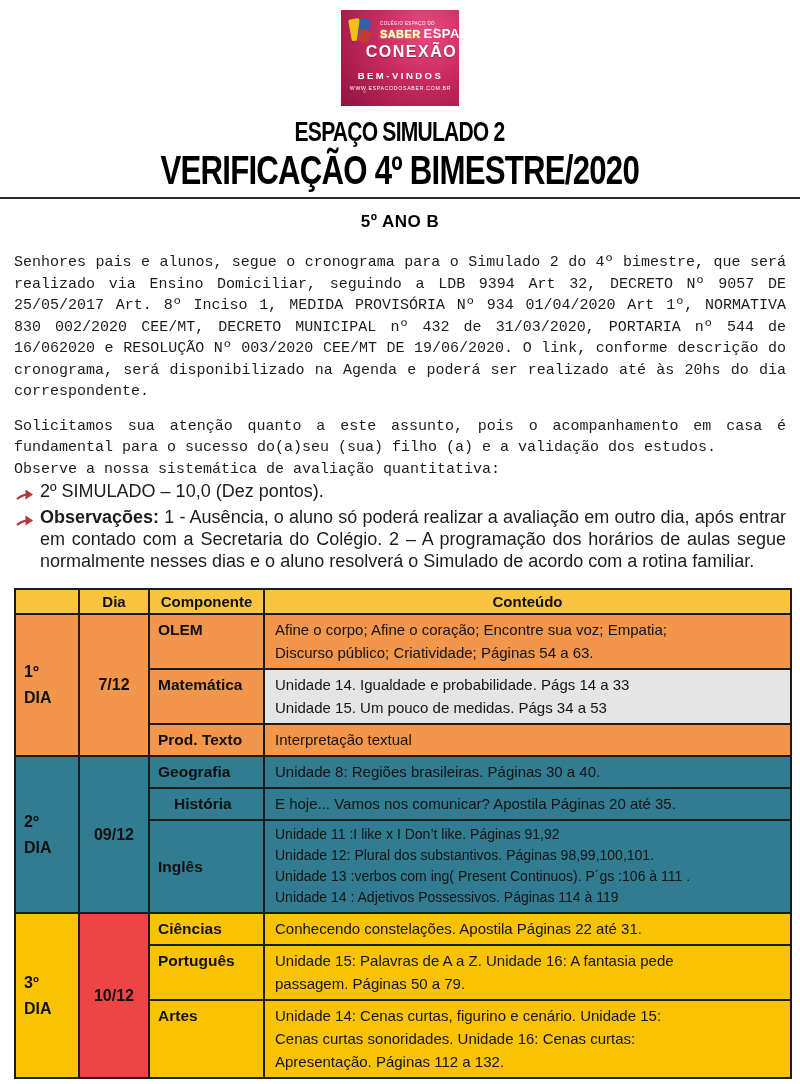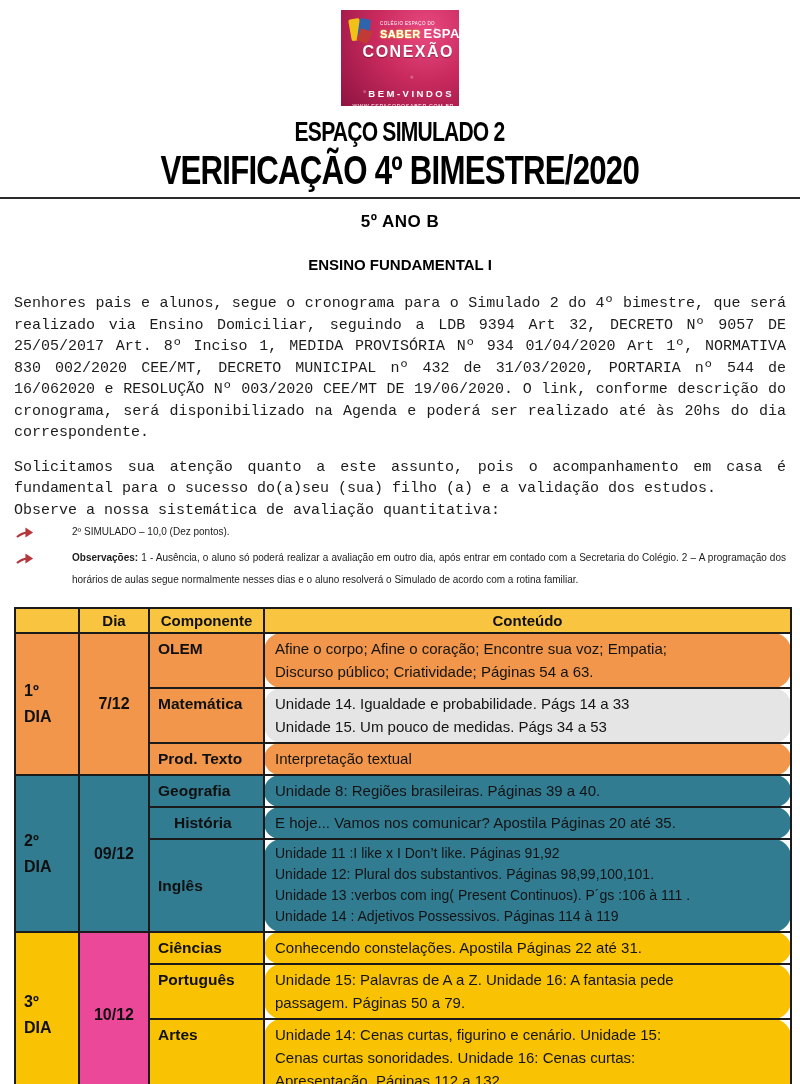--- a/index.html
+++ b/index.html
@@ -11,31 +11,31 @@
 
   
   .logo {
     width:118px; height:96px; margin:10px auto 0;
     background:
       radial-gradient(circle at 20% 85%, rgba(255,255,255,.25) 0 1px, transparent 2px),
       radial-gradient(circle at 80% 20%, rgba(255,255,255,.35) 0 1px, transparent 2px),
       radial-gradient(circle at 60% 70%, rgba(255,255,255,.25) 0 1px, transparent 2px),
       radial-gradient(circle at 72% 22%, #e8497f 0%, #c92a5e 45%, #8e1340 100%);
     box-sizing:border-box; padding:5px 5px 4px 6px;
-    display:flex; flex-direction:column; align-items:flex-end;
+    display:flex; flex-direction:column; align-items:center;
   }
   .logo-top { display:flex; align-items:center; align-self:flex-start; }
   .logo-txtcol { display:flex; flex-direction:column; margin-left:1px; }
   .logo-small { font-size:4.5px; color:#fff; letter-spacing:.4px; line-height:5px; }
   .logo-row2 { display:flex; align-items:baseline; }
   .logo-saber { font-size:11px; font-weight:bold; color:#fff;
     text-shadow:0 0 2px #f2c118, 0 0 1px #f2c118; letter-spacing:.4px; }
   .logo-espaco { font-size:13px; font-weight:bold; color:#fff; margin-left:3px; letter-spacing:.5px; }
   .logo-conexao { font-size:16px; font-weight:bold; color:#fff; letter-spacing:1.5px;
-    margin:-4px 0 18px 22px; text-shadow:0 1px 1px rgba(0,0,0,.35); }
+    margin:-4px 0 0 22px; text-shadow:0 1px 1px rgba(0,0,0,.35); }
   .logo-welcome { font-size:9.5px; font-weight:bold; color:#fff; letter-spacing:2.5px; margin-top:9px; }
   .logo-site { font-size:5.2px; color:#fff; letter-spacing:.7px; margin-top:4px; }
 
   
   .title-wrap { text-align:center; }
   .doc-title1, .doc-title2 {
     font-weight:900; color:#000; line-height:1.05; letter-spacing:-1px;
   }
   .doc-title1 { font-size:27px; margin-top:12px; }
   .doc-title2 { font-size:40px; margin-top:3px; }
@@ -43,39 +43,39 @@
   .title-divider { border:0; border-top:2px solid #2b2b2b; margin:6px 0 0 0; }
   .class-name { text-align:center; font-size:17px; font-weight:bold; color:#000;
     margin-top:13px; letter-spacing:.5px; }
   .edu-level { text-align:center; font-size:15px; font-weight:bold; color:#000; margin-top:24px; }
 
   
   .bodytext { margin:20px 14px 0 14px; font-size:15px; line-height:21.5px;
     text-align:justify; color:#1c1c1c;font-family:Liberation Mono, monospace; }
   .bodytext + .bodytext { margin-top:13px; }
   .bullets { margin:0 14px 0 16px; }
-  .bullet { display:flex; font-size:10px; line-height:22px; text-align:justify; color:#1c1c1c;gap:32px; }
+  .bullet { display:flex; font-size:18px; line-height:22px; text-align:justify; color:#1c1c1c; }
   .bullet .arrow { flex:0 0 24px; padding-top:4px; }
   .bullet .btxt { flex:1; }
   .bbold { font-weight:bold; }
 
   
   table.sched { border-collapse:collapse; margin:16px 0 0 14px; width:776px;
     table-layout:fixed; }
   table.sched th, table.sched td { border:2px solid #1b1b1b; box-sizing:border-box; }
   table.sched th { font-size:15px; font-weight:bold; color:#111;
     padding:2px 4px; line-height:19px; text-align:center; }
   td.day-cell { font-size:16px; font-weight:bold; color:#101010; white-space:pre-line;
     padding:2px 2px 2px 8px; vertical-align:middle; line-height:26px; }
   td.date-cell { font-size:16px; font-weight:bold; color:#101010; text-align:center;
     vertical-align:middle; }
   td.component-cell { font-size:15.5px; font-weight:bold; color:#101010;
     padding:3px 4px 3px 8px; vertical-align:top; line-height:23px; }
   td.content-cell { font-size:15px; color:#141414; padding:3px 8px 4px 10px;
-    vertical-align:top; line-height:23px; white-space:pre-line;border-radius:18px; }
+    vertical-align:top; line-height:23px; white-space:pre-line; }
   td.content-cell.small { font-size:14px; line-height:21px; }
 </style>
 </head>
 <body>
 
 <div class="page">
 
   <div class="logo">
     <div class="logo-top">
       <svg width="32" height="32" viewBox="0 0 34 34">
@@ -98,21 +98,20 @@
 
   <div class="title-wrap doc-title1">
     <span class="condensed">ESPAÇO SIMULADO 2</span>
   </div>
   <div class="title-wrap doc-title2">
     <span class="condensed">VERIFICAÇÃO 4º BIMESTRE/2020</span>
   </div>
   <hr class="title-divider">
 
   <div class="class-name">5º ANO B</div>
-  <div class="edu-level">ENSINO FUNDAMENTAL I</div>
 
   <p class="bodytext">Senhores pais e alunos, segue o cronograma para o Simulado 2 do 4º bimestre, que será realizado via Ensino Domiciliar, seguindo a LDB 9394 Art 32,  DECRETO Nº 9057 DE 25/05/2017 Art. 8º Inciso 1, MEDIDA PROVISÓRIA Nº 934 01/04/2020 Art 1º, NORMATIVA 830  002/2020 CEE/MT, DECRETO MUNICIPAL nº 432 de 31/03/2020, PORTARIA  nº 544 de 16/062020 e RESOLUÇÃO Nº 003/2020 CEE/MT DE 19/06/2020.  O link, conforme descrição do cronograma, será disponibilizado na Agenda e poderá ser realizado até às 20hs do dia correspondente.</p>
   <p class="bodytext"><span>Solicitamos sua atenção quanto a este assunto, pois o acompanhamento em casa é fundamental para o sucesso do(a)seu (sua)  filho (a) e a validação dos estudos.</span><br>
     <span>Observe a nossa sistemática de avaliação quantitativa:</span></p>
 
   <div class="bullets">
     <div class="bullet">
       <span class="arrow">
         <svg width="18" height="13" viewBox="0 0 20 14">
           <path class="arrow-tail" d="M1 12 Q7 7.5 12 7.2" stroke="#b5373b" stroke-width="2.4" fill="none"></path>
@@ -163,37 +162,37 @@
         </tr>
         <tr>
           <td class="component-cell" style="background: rgb(241, 150, 74);">Prod. Texto</td>
           <td class="content-cell" style="background: rgb(241, 150, 74);">Interpretação textual</td>
         </tr>
         <tr>
           <td class="day-cell" rowspan="3" style="background: rgb(50, 124, 146);">2º
 DIA</td>
           <td class="date-cell" rowspan="3" style="background: rgb(50, 124, 146);">09/12</td>
           <td class="component-cell" style="background: rgb(50, 124, 146);">Geografia</td>
-          <td class="content-cell" style="background: rgb(50, 124, 146);">Unidade 8: Regiões brasileiras. Páginas 39 a 40.</td>
+          <td class="content-cell" style="background: rgb(50, 124, 146);">Unidade 8: Regiões brasileiras. Páginas 30 a 40.</td>
         </tr>
         <tr>
           <td class="component-cell" style="background: rgb(50, 124, 146); padding-left: 24px;">História</td>
           <td class="content-cell" style="background: rgb(50, 124, 146);">E hoje... Vamos nos comunicar? Apostila Páginas 20 até 35.</td>
         </tr>
         <tr>
           <td class="component-cell" style="background: rgb(50, 124, 146); vertical-align: middle;">Inglês</td>
           <td class="content-cell small" style="background: rgb(50, 124, 146);">Unidade 11 :I like x I Don’t like. Páginas 91,92
 Unidade 12: Plural dos substantivos. Páginas 98,99,100,101.
 Unidade 13 :verbos com ing( Present Continuos). P´gs :106 à 111 .
 Unidade 14 : Adjetivos Possessivos. Páginas 114 à 119</td>
         </tr>
         <tr>
           <td class="day-cell" rowspan="3" style="background: rgb(249, 195, 3);">3º
 DIA</td>
-          <td class="date-cell" rowspan="3" style="background: #ec4899;">10/12</td>
+          <td class="date-cell" rowspan="3" style="background: #ef4444;">10/12</td>
           <td class="component-cell" style="background: rgb(249, 195, 3);">Ciências</td>
           <td class="content-cell" style="background: rgb(249, 195, 3);">Conhecendo constelações. Apostila Páginas 22 até 31.</td>
         </tr>
         <tr>
           <td class="component-cell" style="background: rgb(249, 195, 3);">Português</td>
           <td class="content-cell" style="background: rgb(249, 195, 3);">Unidade 15: Palavras de A a Z. Unidade 16: A fantasia pede
 passagem. Páginas 50 a 79.</td>
         </tr>
         <tr>
           <td class="component-cell" style="background: rgb(249, 195, 3);">Artes</td>

